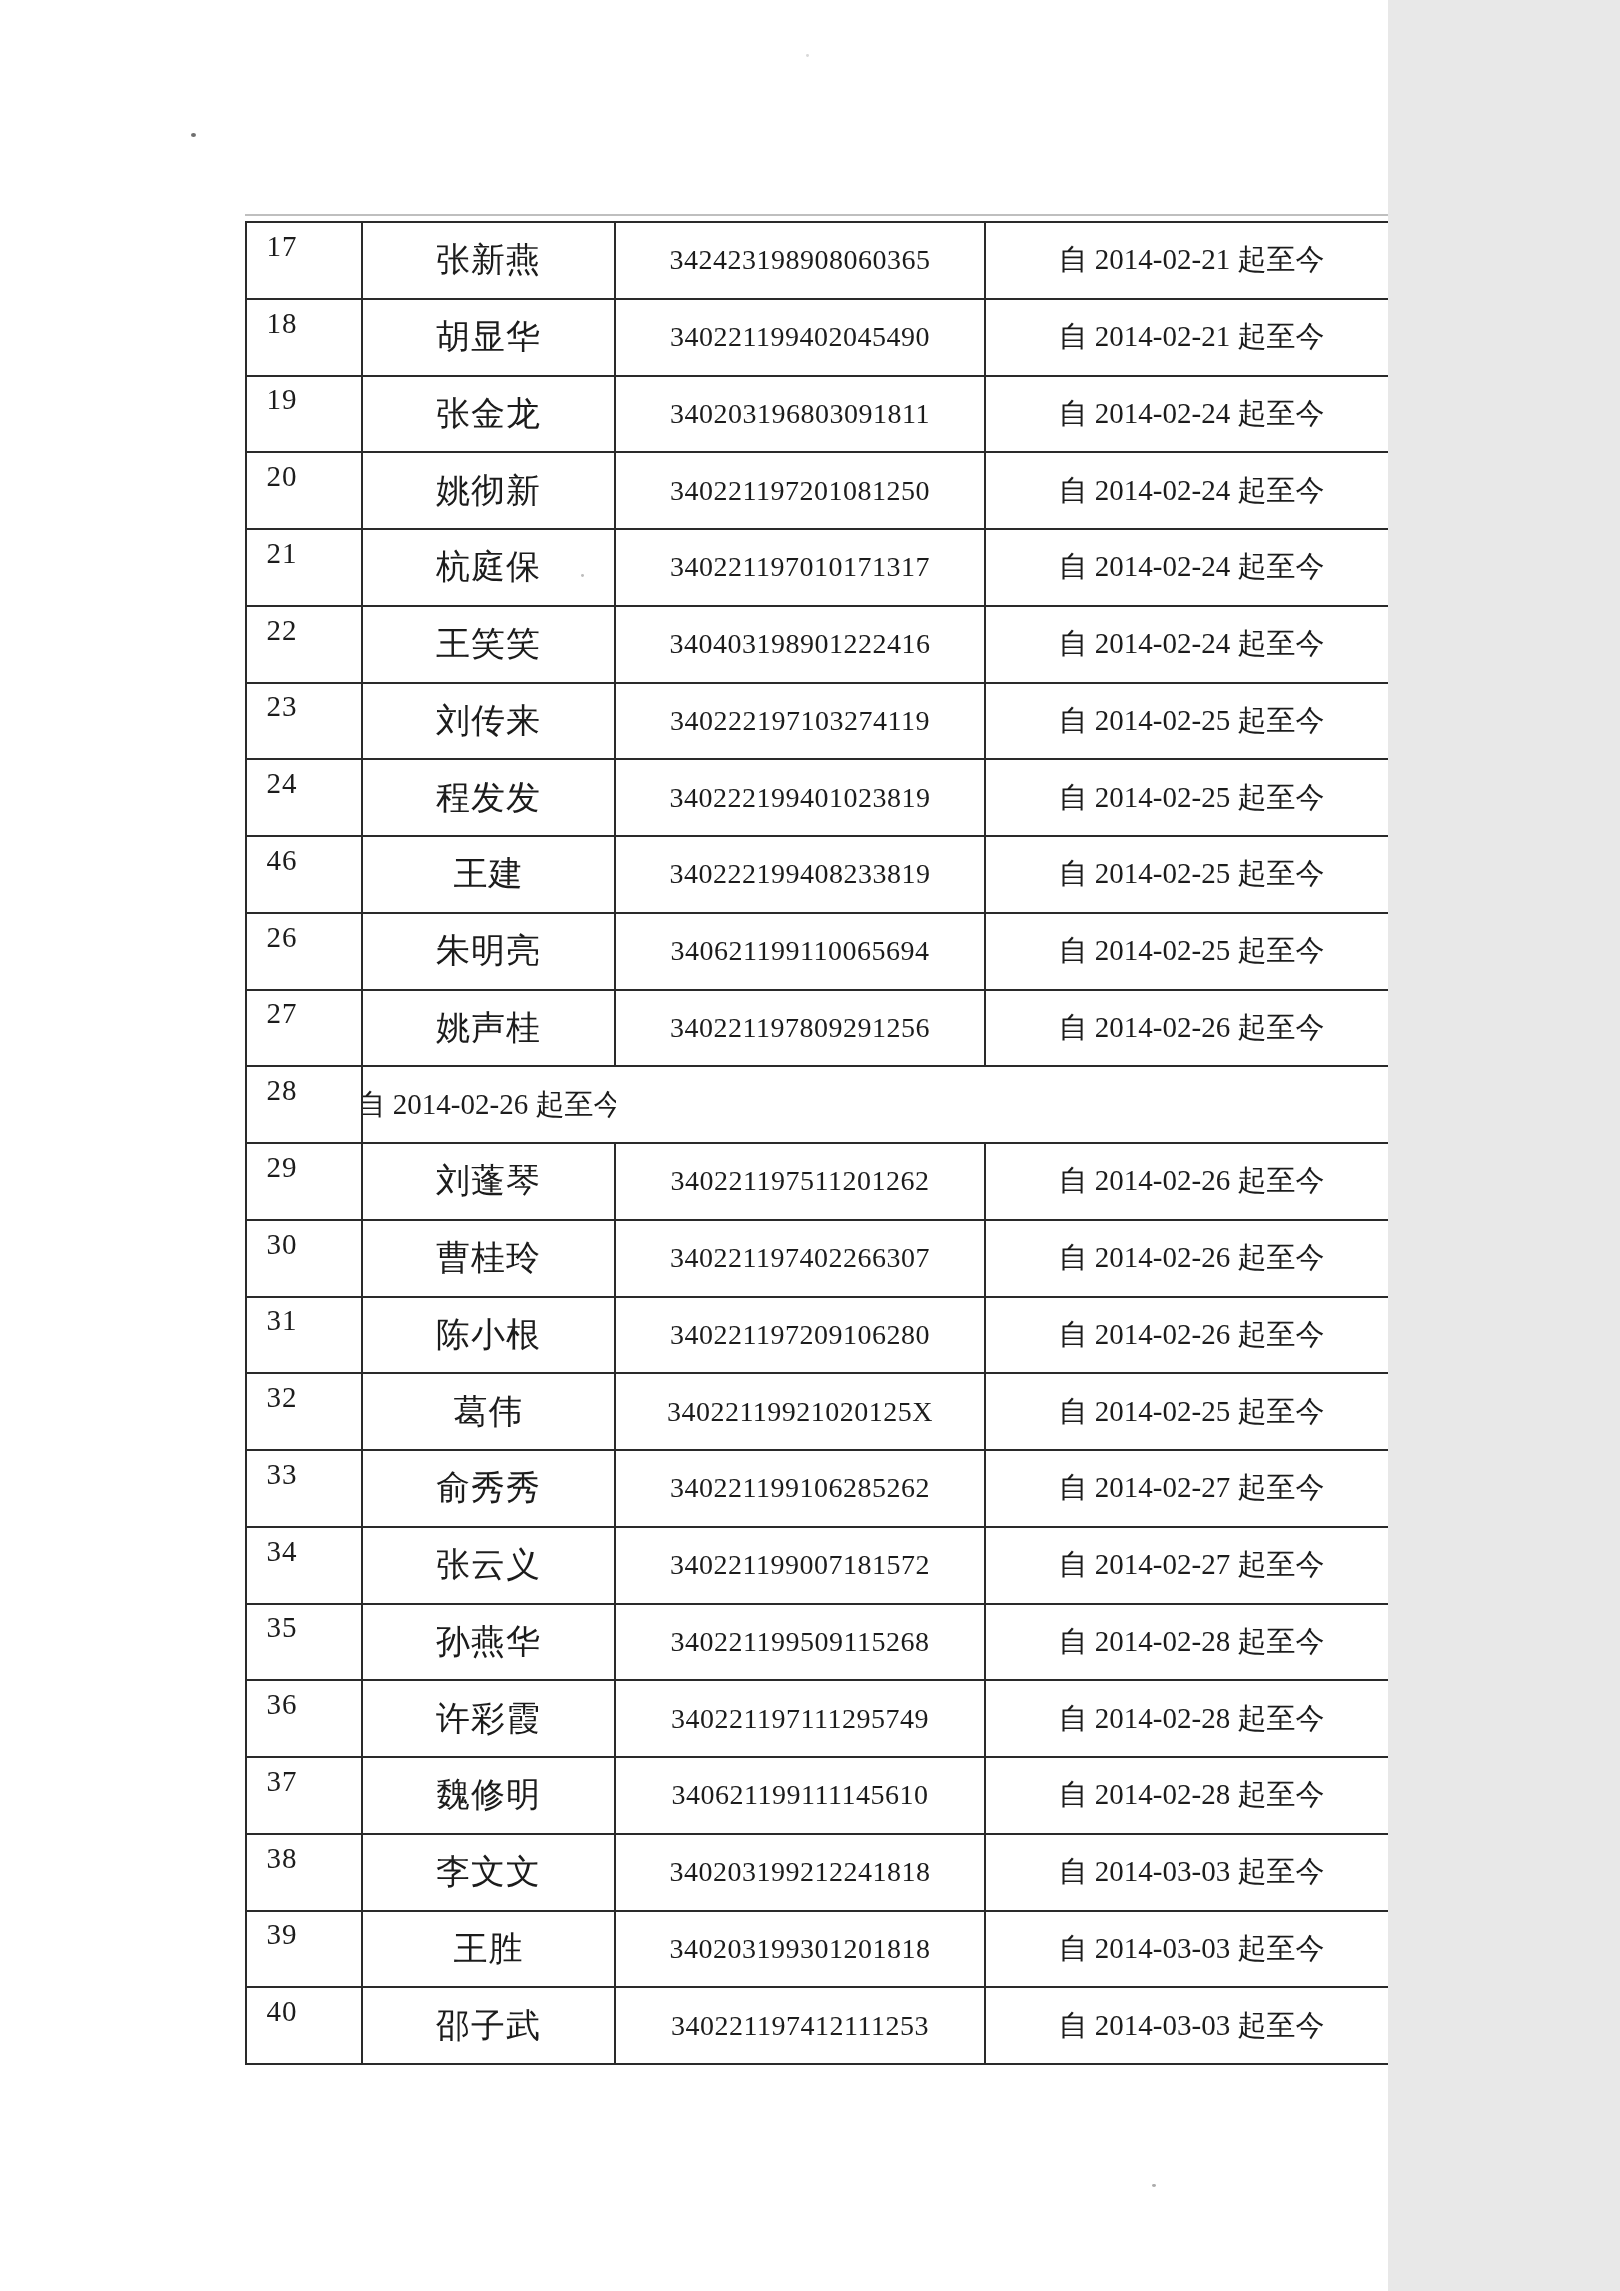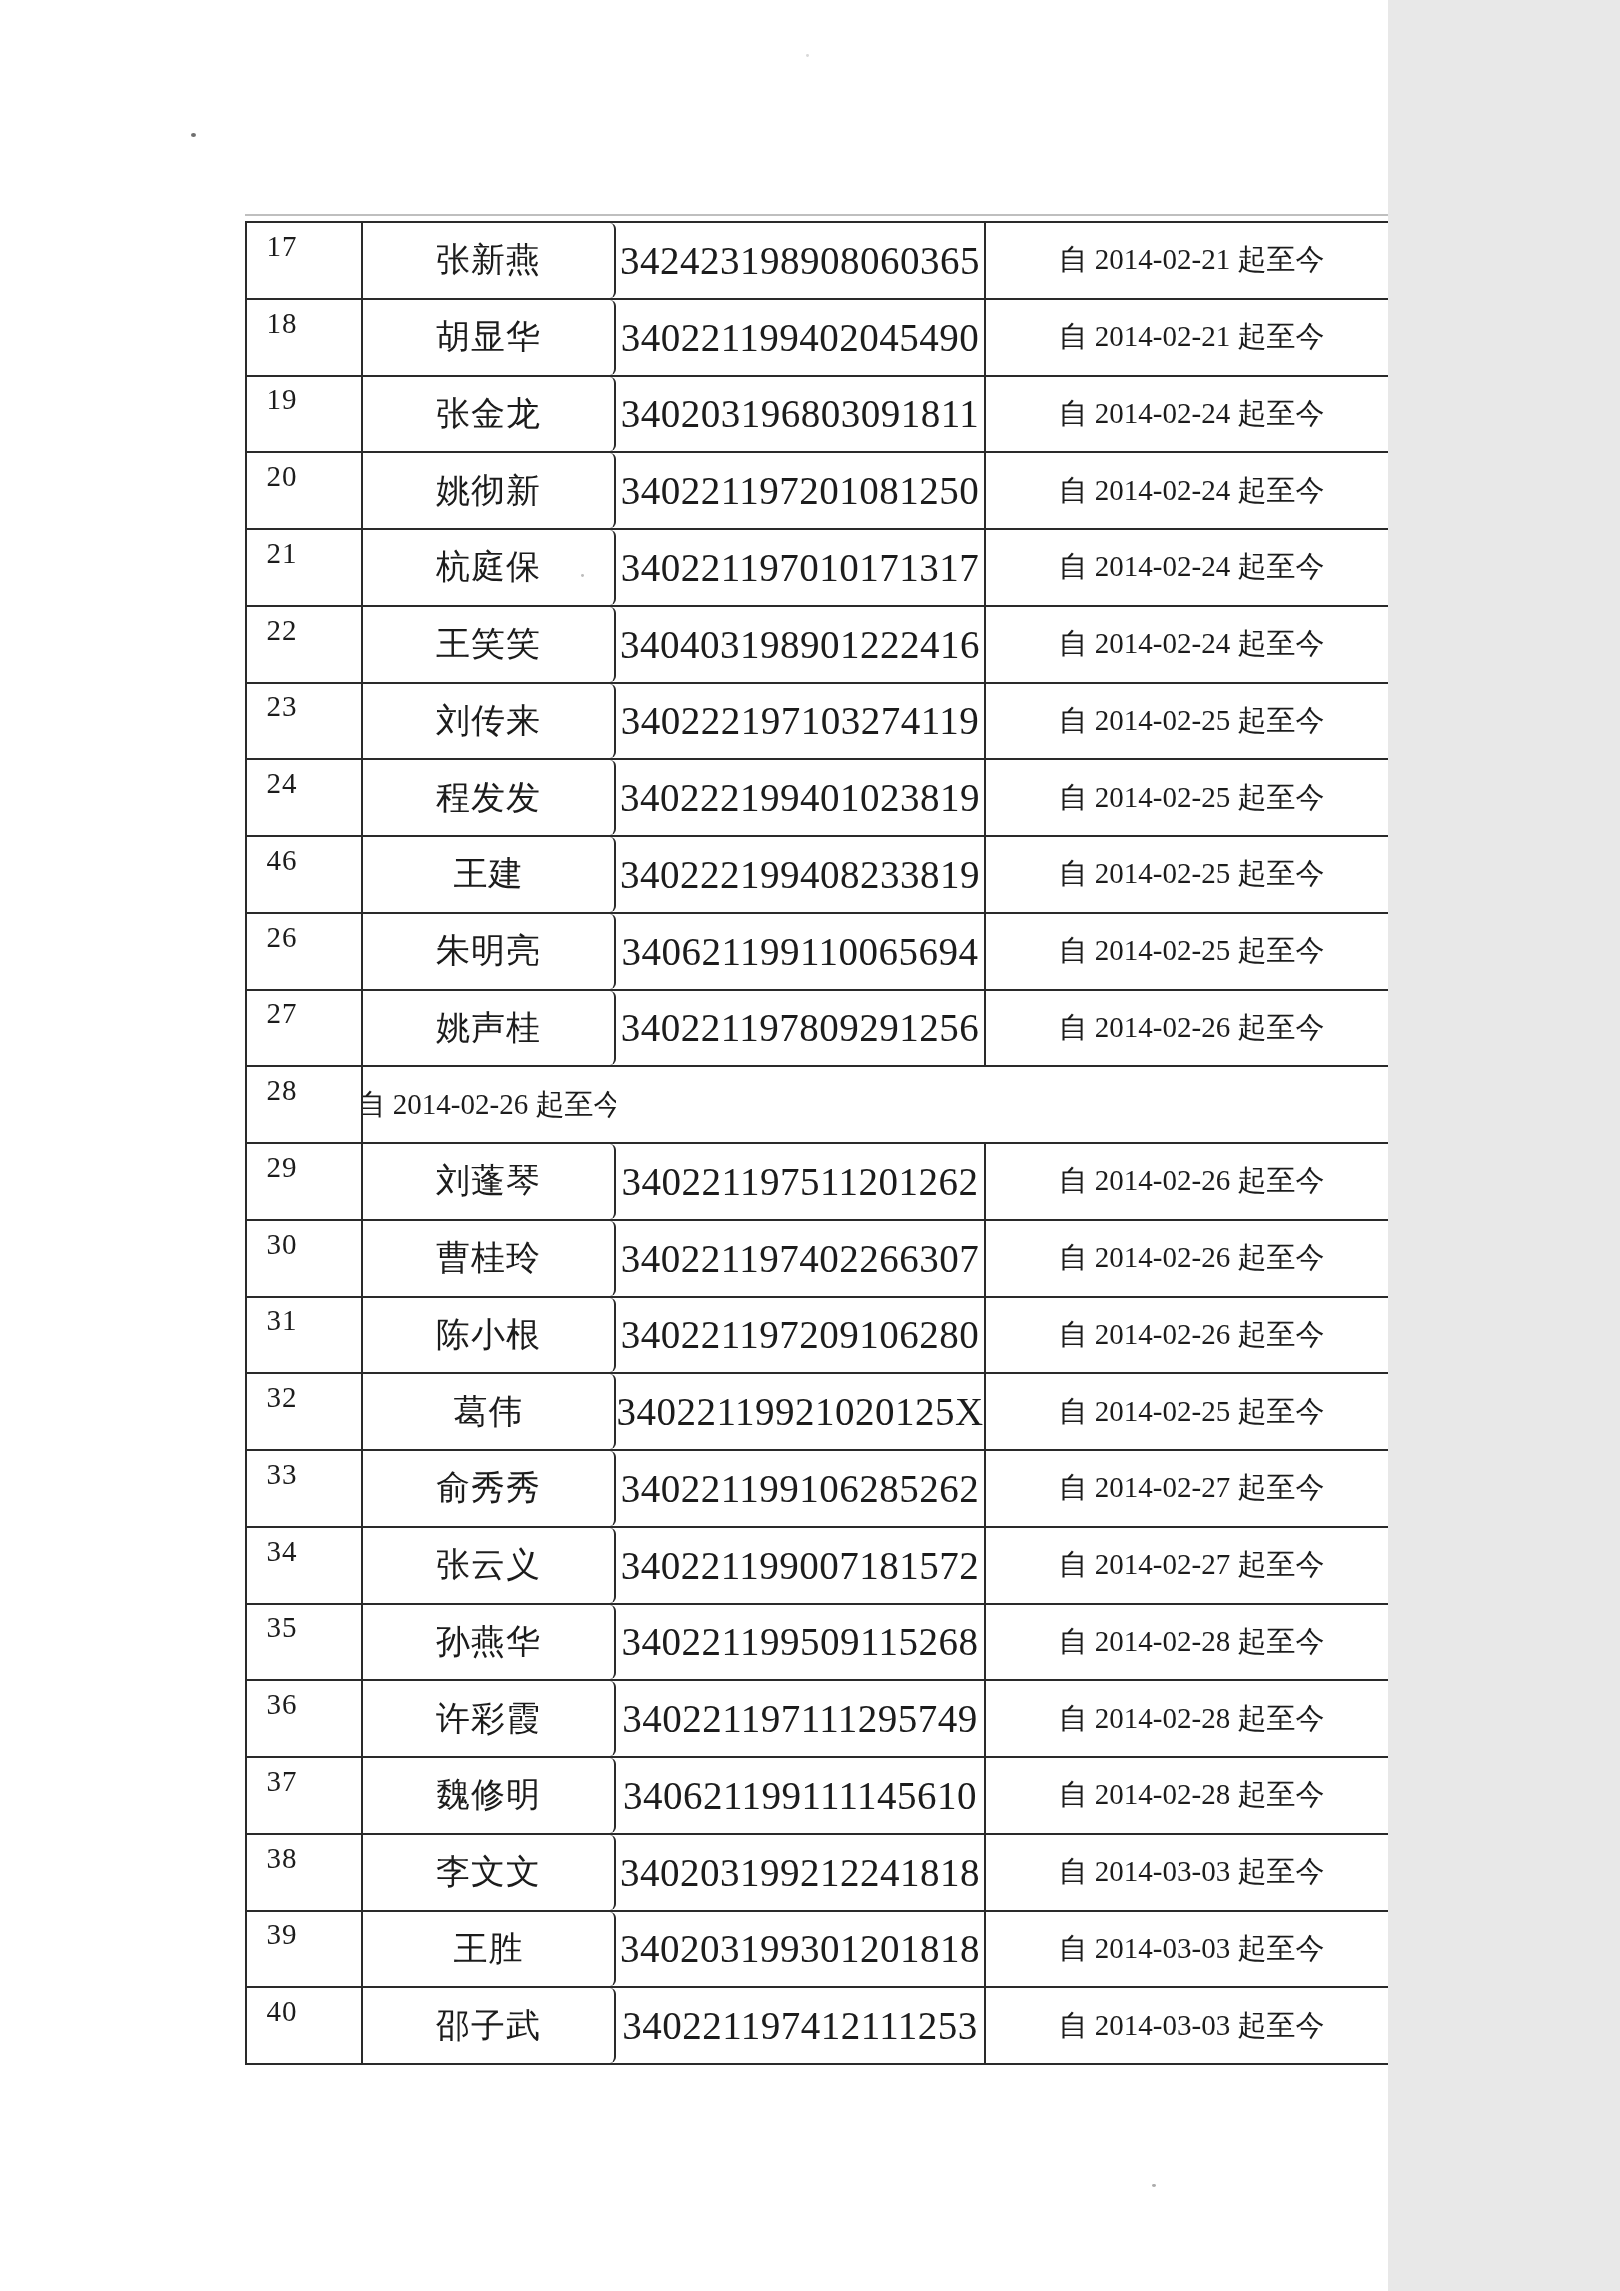--- a/index.html
+++ b/index.html
@@ -40,22 +40,22 @@
     overflow:hidden;
     white-space:nowrap;
   }
   .cell:last-child{border-right:none;}
   .cell.seq{
     align-items:flex-start;justify-content:flex-start;
     padding:6.9px 0 0 19.6px;
     font-size:29px;
     letter-spacing:1px;
   }
-  .cell.name{font-size:34px;letter-spacing:1px;border-radius:6px;}
-  .cell.idnum{font-size:39px;letter-spacing:0.5px;}
+  .cell.name{font-size:34px;letter-spacing:1px;}
+  .cell.idnum{font-size:28px;letter-spacing:0.5px;}
   .cell.period{font-size:29px;}
   
   .speck{position:absolute;border-radius:50%;}
   .speck.s1{left:191px;top:133px;width:4.9px;height:3.9px;background:#6f6f6f;}
   .speck.s2{left:1152px;top:2184px;width:3.9px;height:2.9px;background:#ababab;}
   .speck.s3{left:806px;top:54px;width:2.9px;height:2.9px;background:#d9d9d9;}
   .speck.s4{left:581px;top:574px;width:2.9px;height:2.9px;background:#bdbdbd;}
 </style>
 </head>
 <body>

